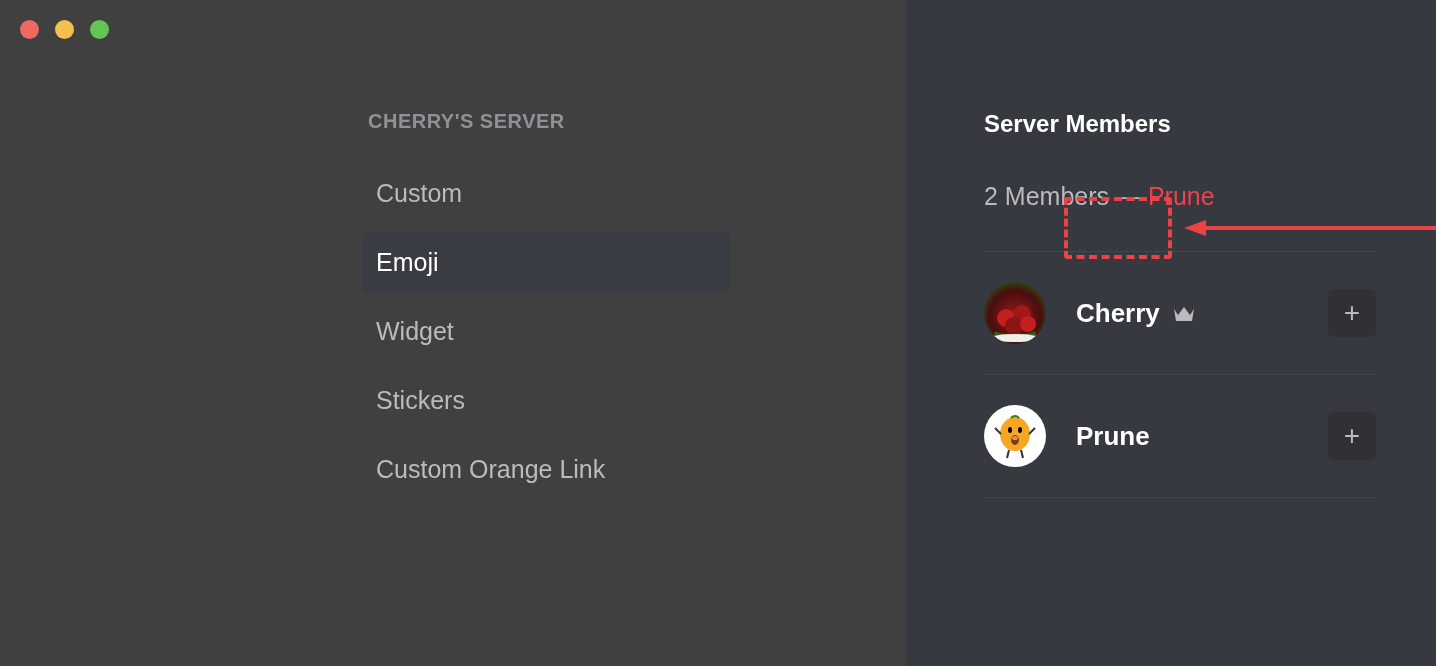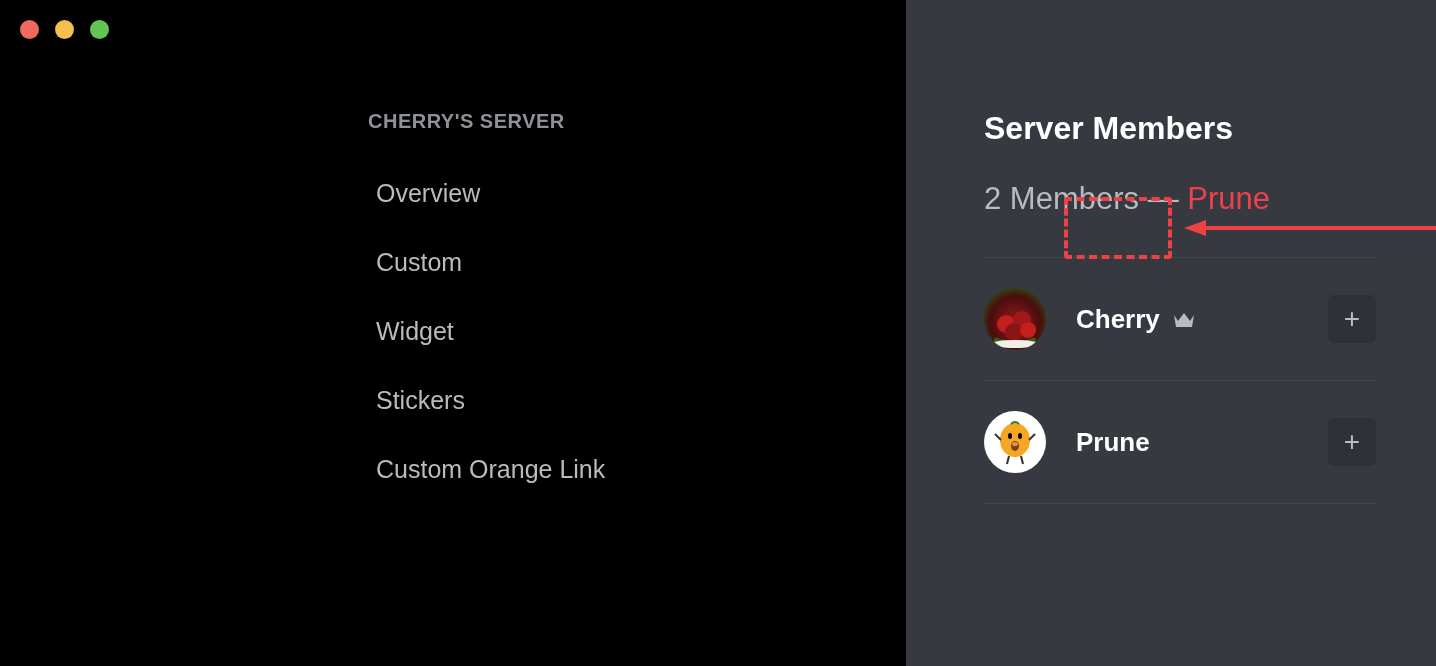--- a/index.html
+++ b/index.html
@@ -8,21 +8,21 @@
   height: 666px;
   background: #1e2124;
   font-family: -apple-system, BlinkMacSystemFont, "Segoe UI", Helvetica, Arial, sans-serif;
   display: flex;
   overflow: hidden;
   position: relative;
 }
 .sidebar {
   width: 906px;
   height: 100%;
-  background: #000000;
+  background: #404040;
   position: relative;
 }
 .traffic-lights {
   position: absolute;
   top: 20px;
   left: 20px;
   display: flex;
   gap: 16px;
 }
 .traffic-light {
@@ -61,27 +61,27 @@
   color: #ffffff;
 }
 .main {
   flex: 1;
   background: #36393f;
   padding: 110px 60px 0 78px;
   position: relative;
 }
 .page-title {
   color: #ffffff;
-  font-size: 32px;
+  font-size: 24px;
   font-weight: 800;
-  margin-bottom: 34px;
+  margin-bottom: 44px;
 }
 .subheader {
   color: #b9bbbe;
-  font-size: 31px;
+  font-size: 25px;
   margin-bottom: 40px;
 }
 .prune-link {
   color: #ed424e;
   cursor: pointer;
 }
 .divider {
   height: 1px;
   background: #42454a;
   margin-bottom: 0;
@@ -160,22 +160,22 @@
 
 <div class="sidebar">
   <div class="traffic-lights">
     <div class="traffic-light tl-red"></div>
     <div class="traffic-light tl-yellow"></div>
     <div class="traffic-light tl-green"></div>
   </div>
   <div class="nav-section">
     <div class="nav-header">CHERRY'S SERVER</div>
     <div id="nav-items">
-        <div class="nav-item">Overview</div>
         <div class="nav-item">Custom</div>
+        <div class="nav-item active">Emoji</div>
         <div class="nav-item">Widget</div>
         <div class="nav-item">Stickers</div>
         <div class="nav-item">Custom Orange Link</div>
       </div>
   </div>
 </div>
 
 <div class="main">
   <h1 class="page-title">Server Members</h1>
   <div class="subheader">

